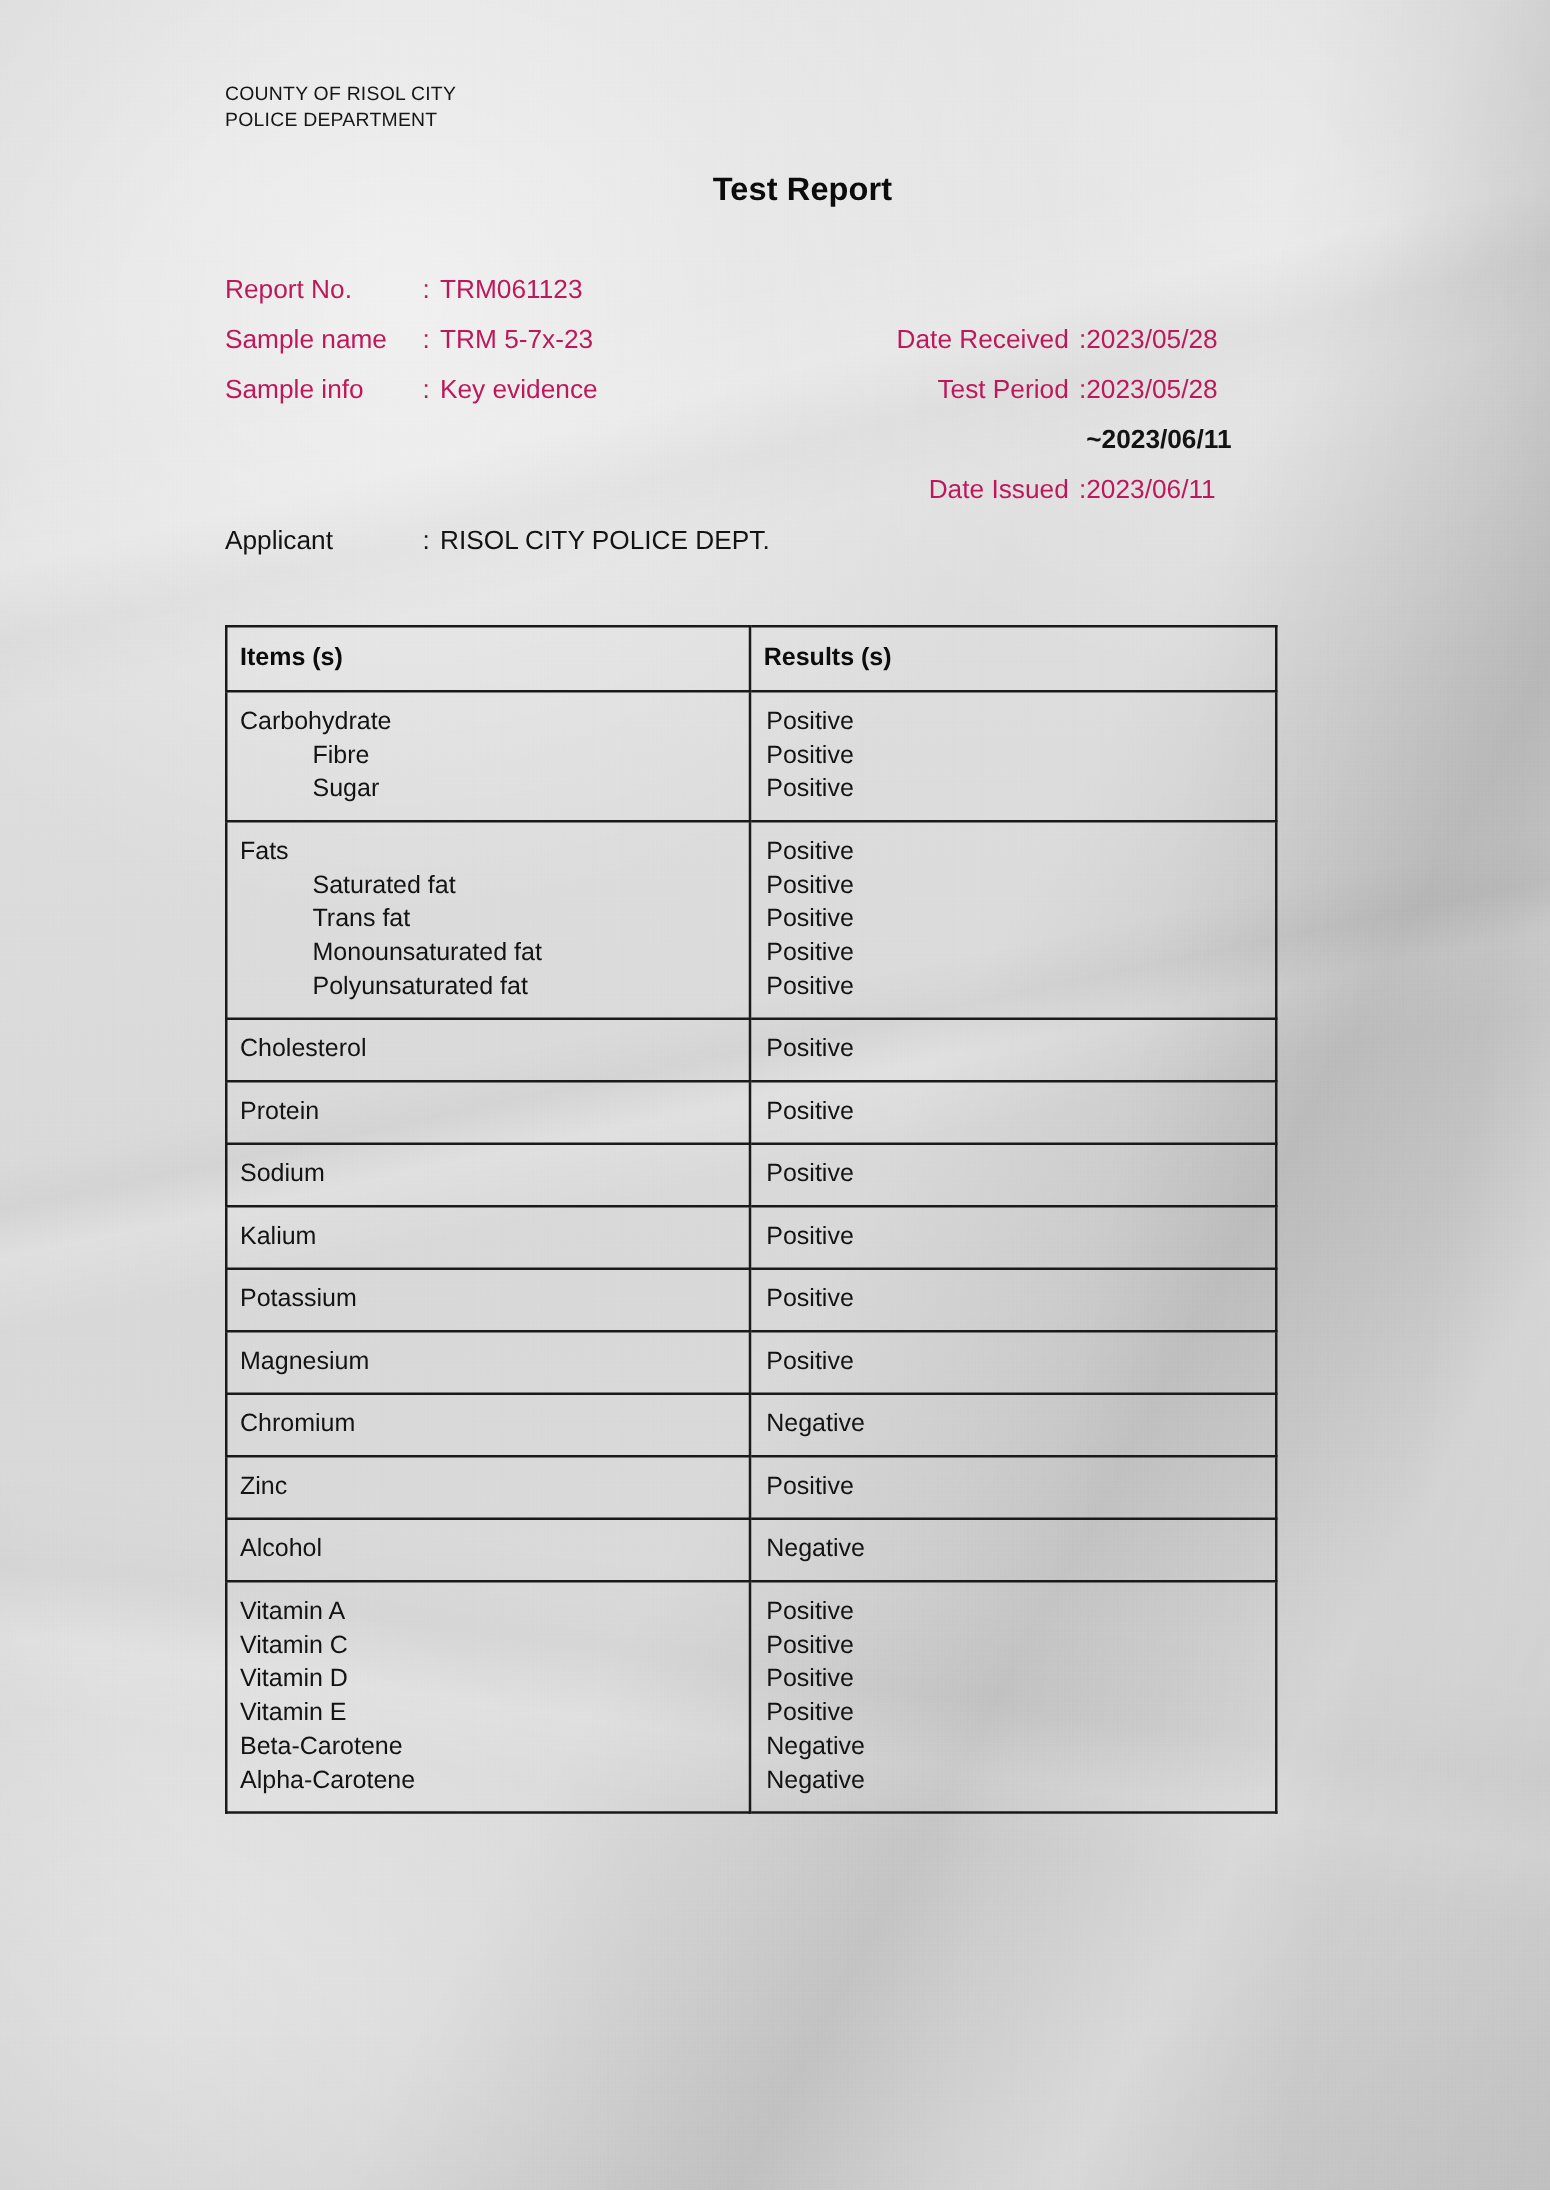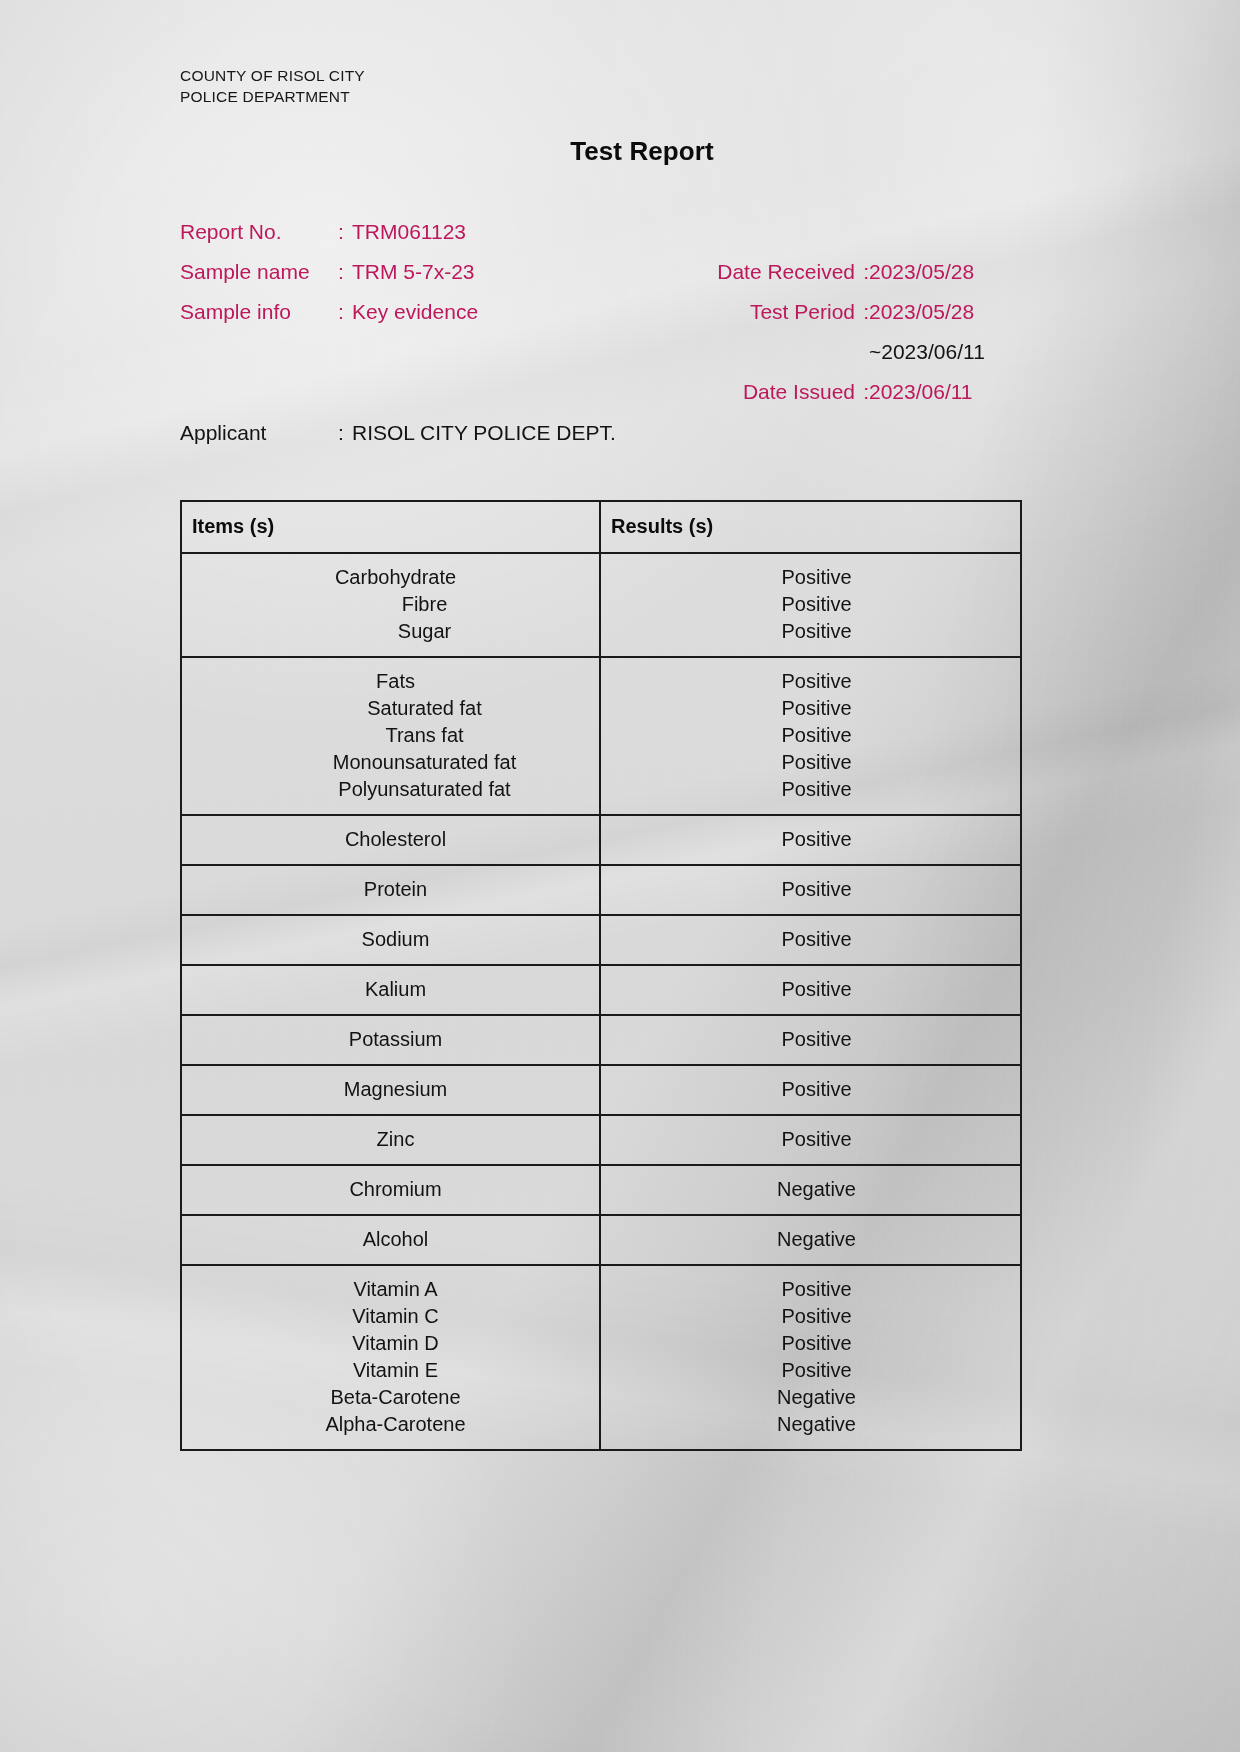--- a/index.html
+++ b/index.html
@@ -119,20 +119,21 @@
   .meta-left .meta-colon { width: 14px; flex: none; }
 
   .meta-right .meta-label { width: 148px; flex: none; }
   .meta-right .meta-colon { width: 14px; flex: none; }
 
   .meta-cont {
     font-size: 21px;
     height: 40px;
     padding-left: 162px;
     color: #131313;
+    font-weight: bold;
   }
 
   .applicant-row {
     position: absolute;
     left: 136px;
     top: 421px;
     display: flex;
     align-items: baseline;
     font-size: 21px;
     color: #131313;
@@ -166,21 +167,21 @@
     font-size: 20px;
     padding: 13px 0 14px 10px;
     color: #0c0c0c;
     border-radius: 24px;
   }
   #results-table td {
     padding: 10px 0 11px 10px;
   }
   #results-table td.cell-results { padding-left: 12px; }
 
-  .line      { line-height: 27px; white-space: pre; text-align: center; }
+  .line      { line-height: 27px; white-space: pre; }
   .line.lvl1 { padding-left: 0; }
   .line.lvl2 { padding-left: 58px; }
 
   .row-single td { padding-top: 12px; padding-bottom: 13px; }
 </style>
 </head>
 <body>
 
 <div id="paper-bg"></div>
 <div id="fold-lines"></div>
@@ -325,32 +326,32 @@
         <tr class="row-single">
           <td>
             <div class="line lvl1">Magnesium</div>
           </td>
           <td class="cell-results">
             <div class="line">Positive</div>
           </td>
         </tr>
         <tr class="row-single">
           <td>
+            <div class="line lvl1">Chromium</div>
+          </td>
+          <td class="cell-results">
+            <div class="line">Negative</div>
+          </td>
+        </tr>
+        <tr class="row-single">
+          <td>
             <div class="line lvl1">Zinc</div>
           </td>
           <td class="cell-results">
             <div class="line">Positive</div>
-          </td>
-        </tr>
-        <tr class="row-single">
-          <td>
-            <div class="line lvl1">Chromium</div>
-          </td>
-          <td class="cell-results">
-            <div class="line">Negative</div>
           </td>
         </tr>
         <tr class="row-single">
           <td>
             <div class="line lvl1">Alcohol</div>
           </td>
           <td class="cell-results">
             <div class="line">Negative</div>
           </td>
         </tr>

